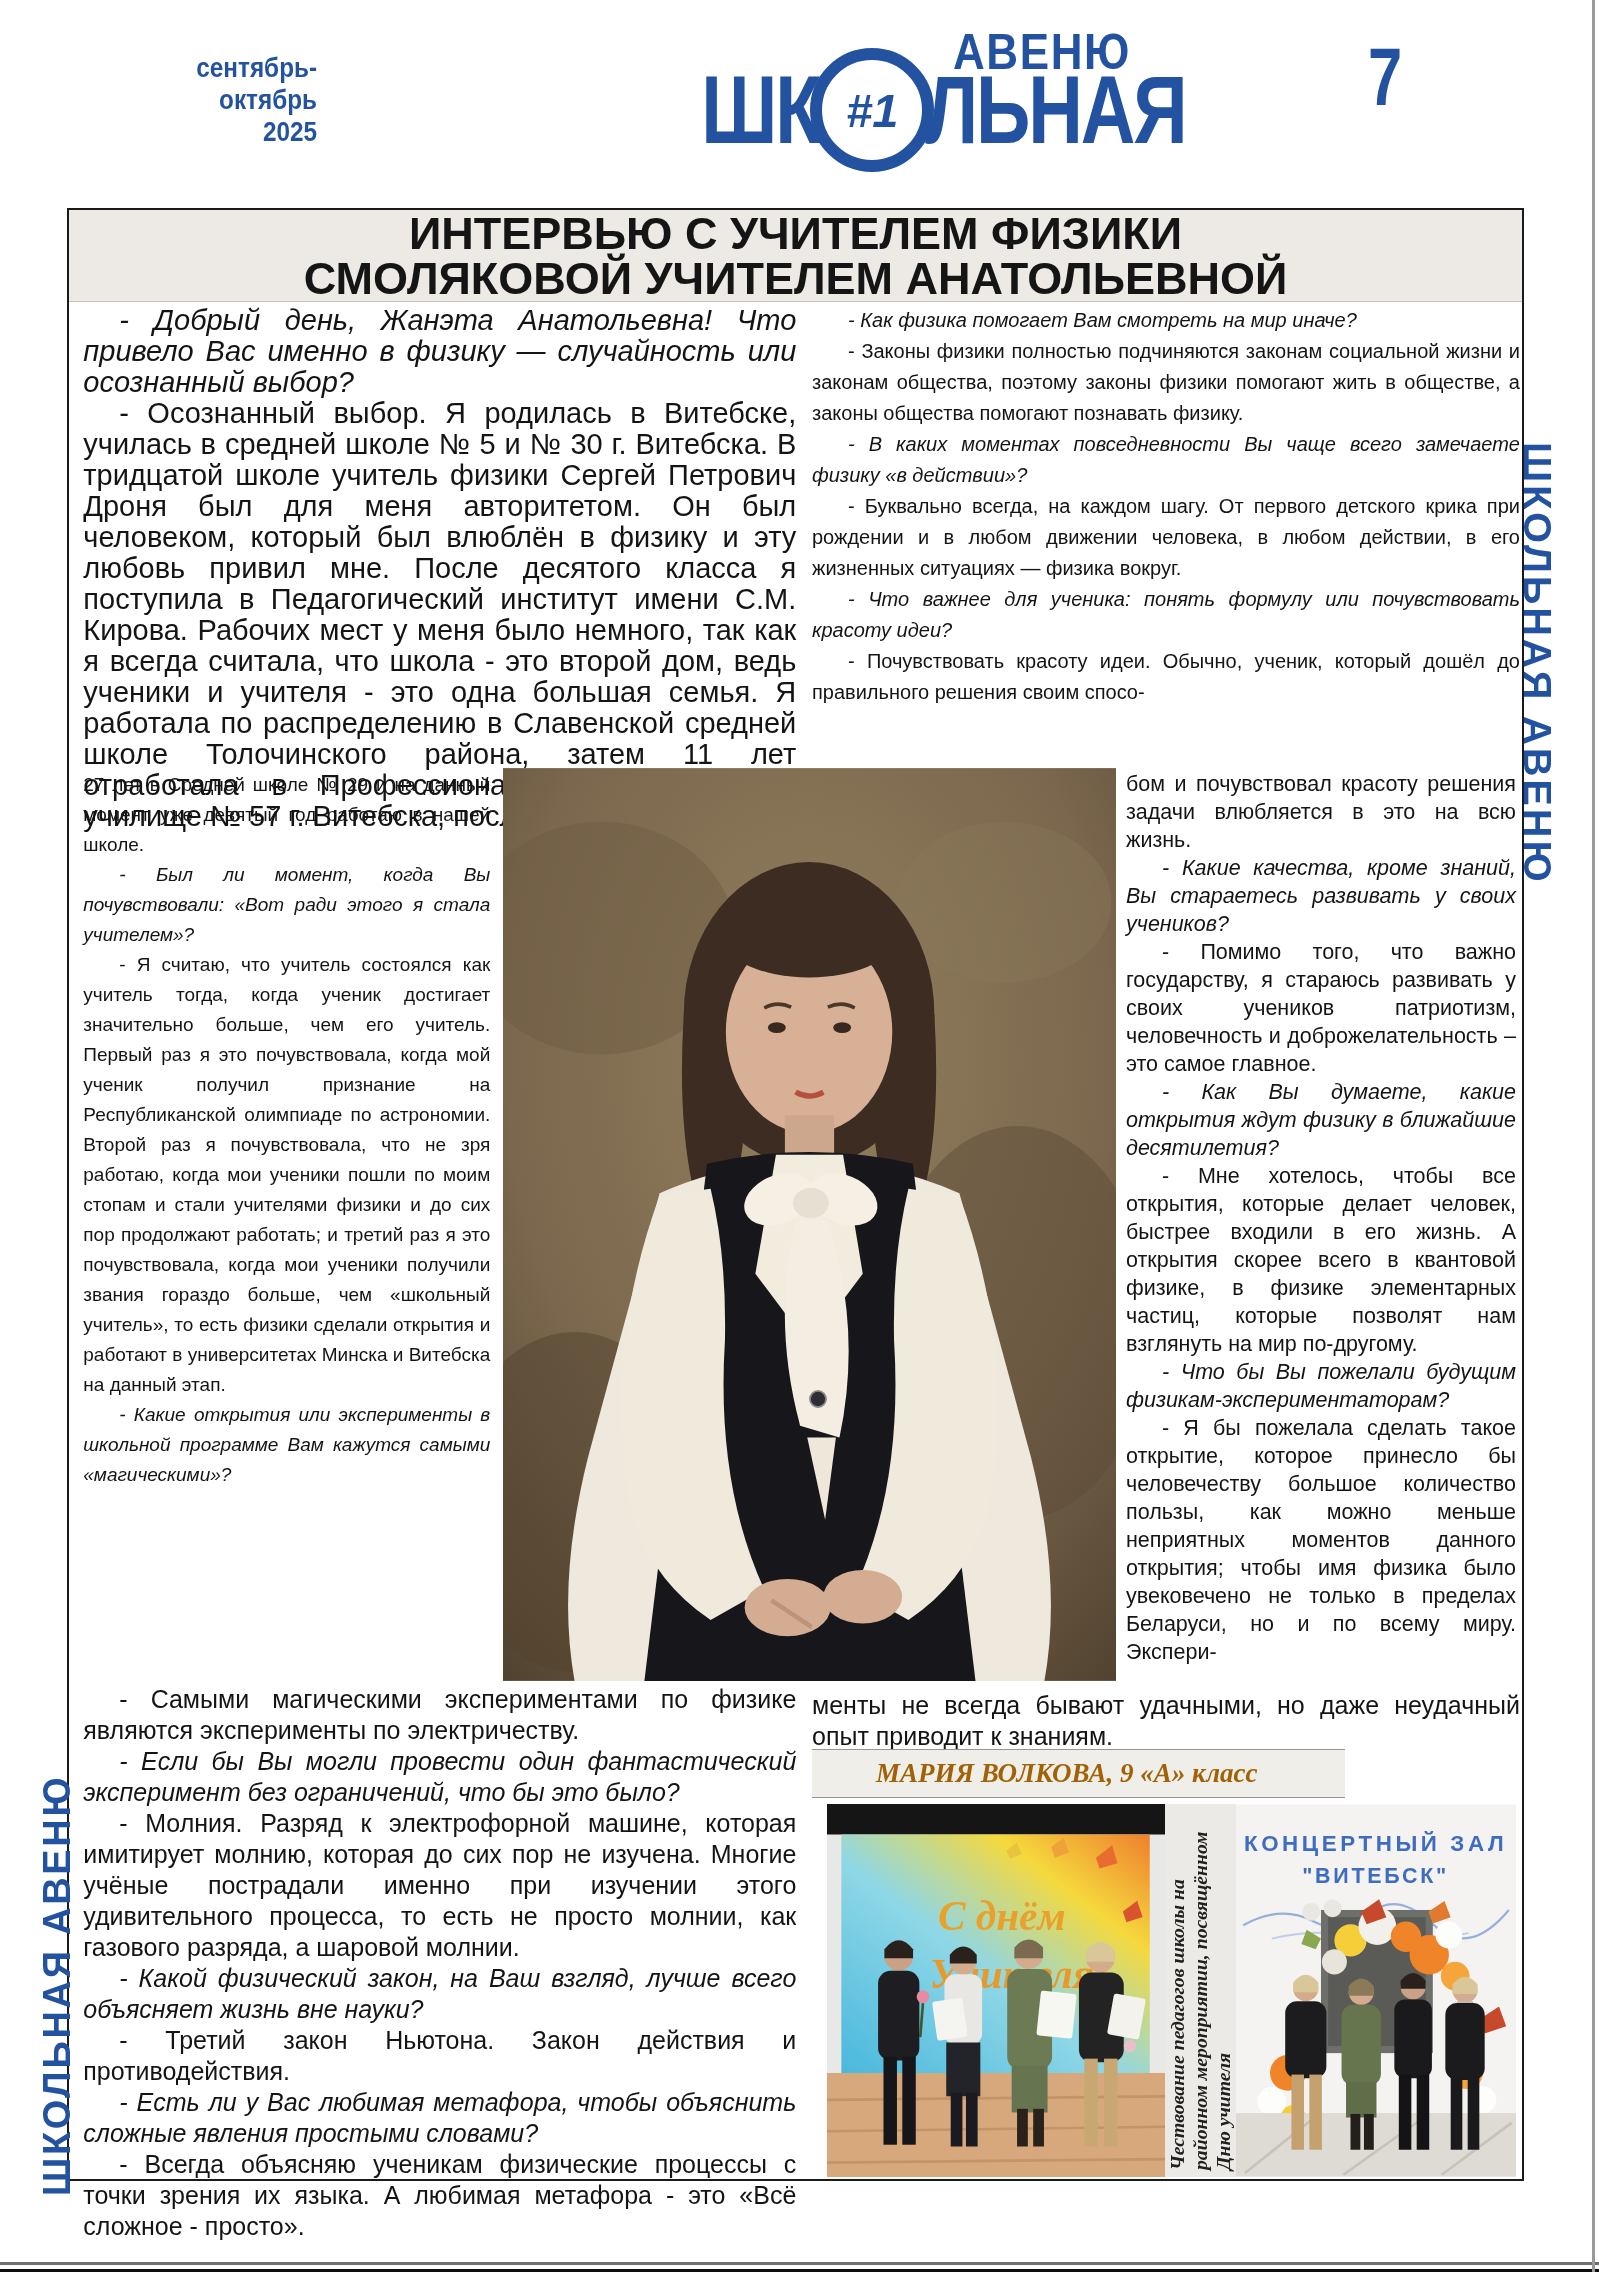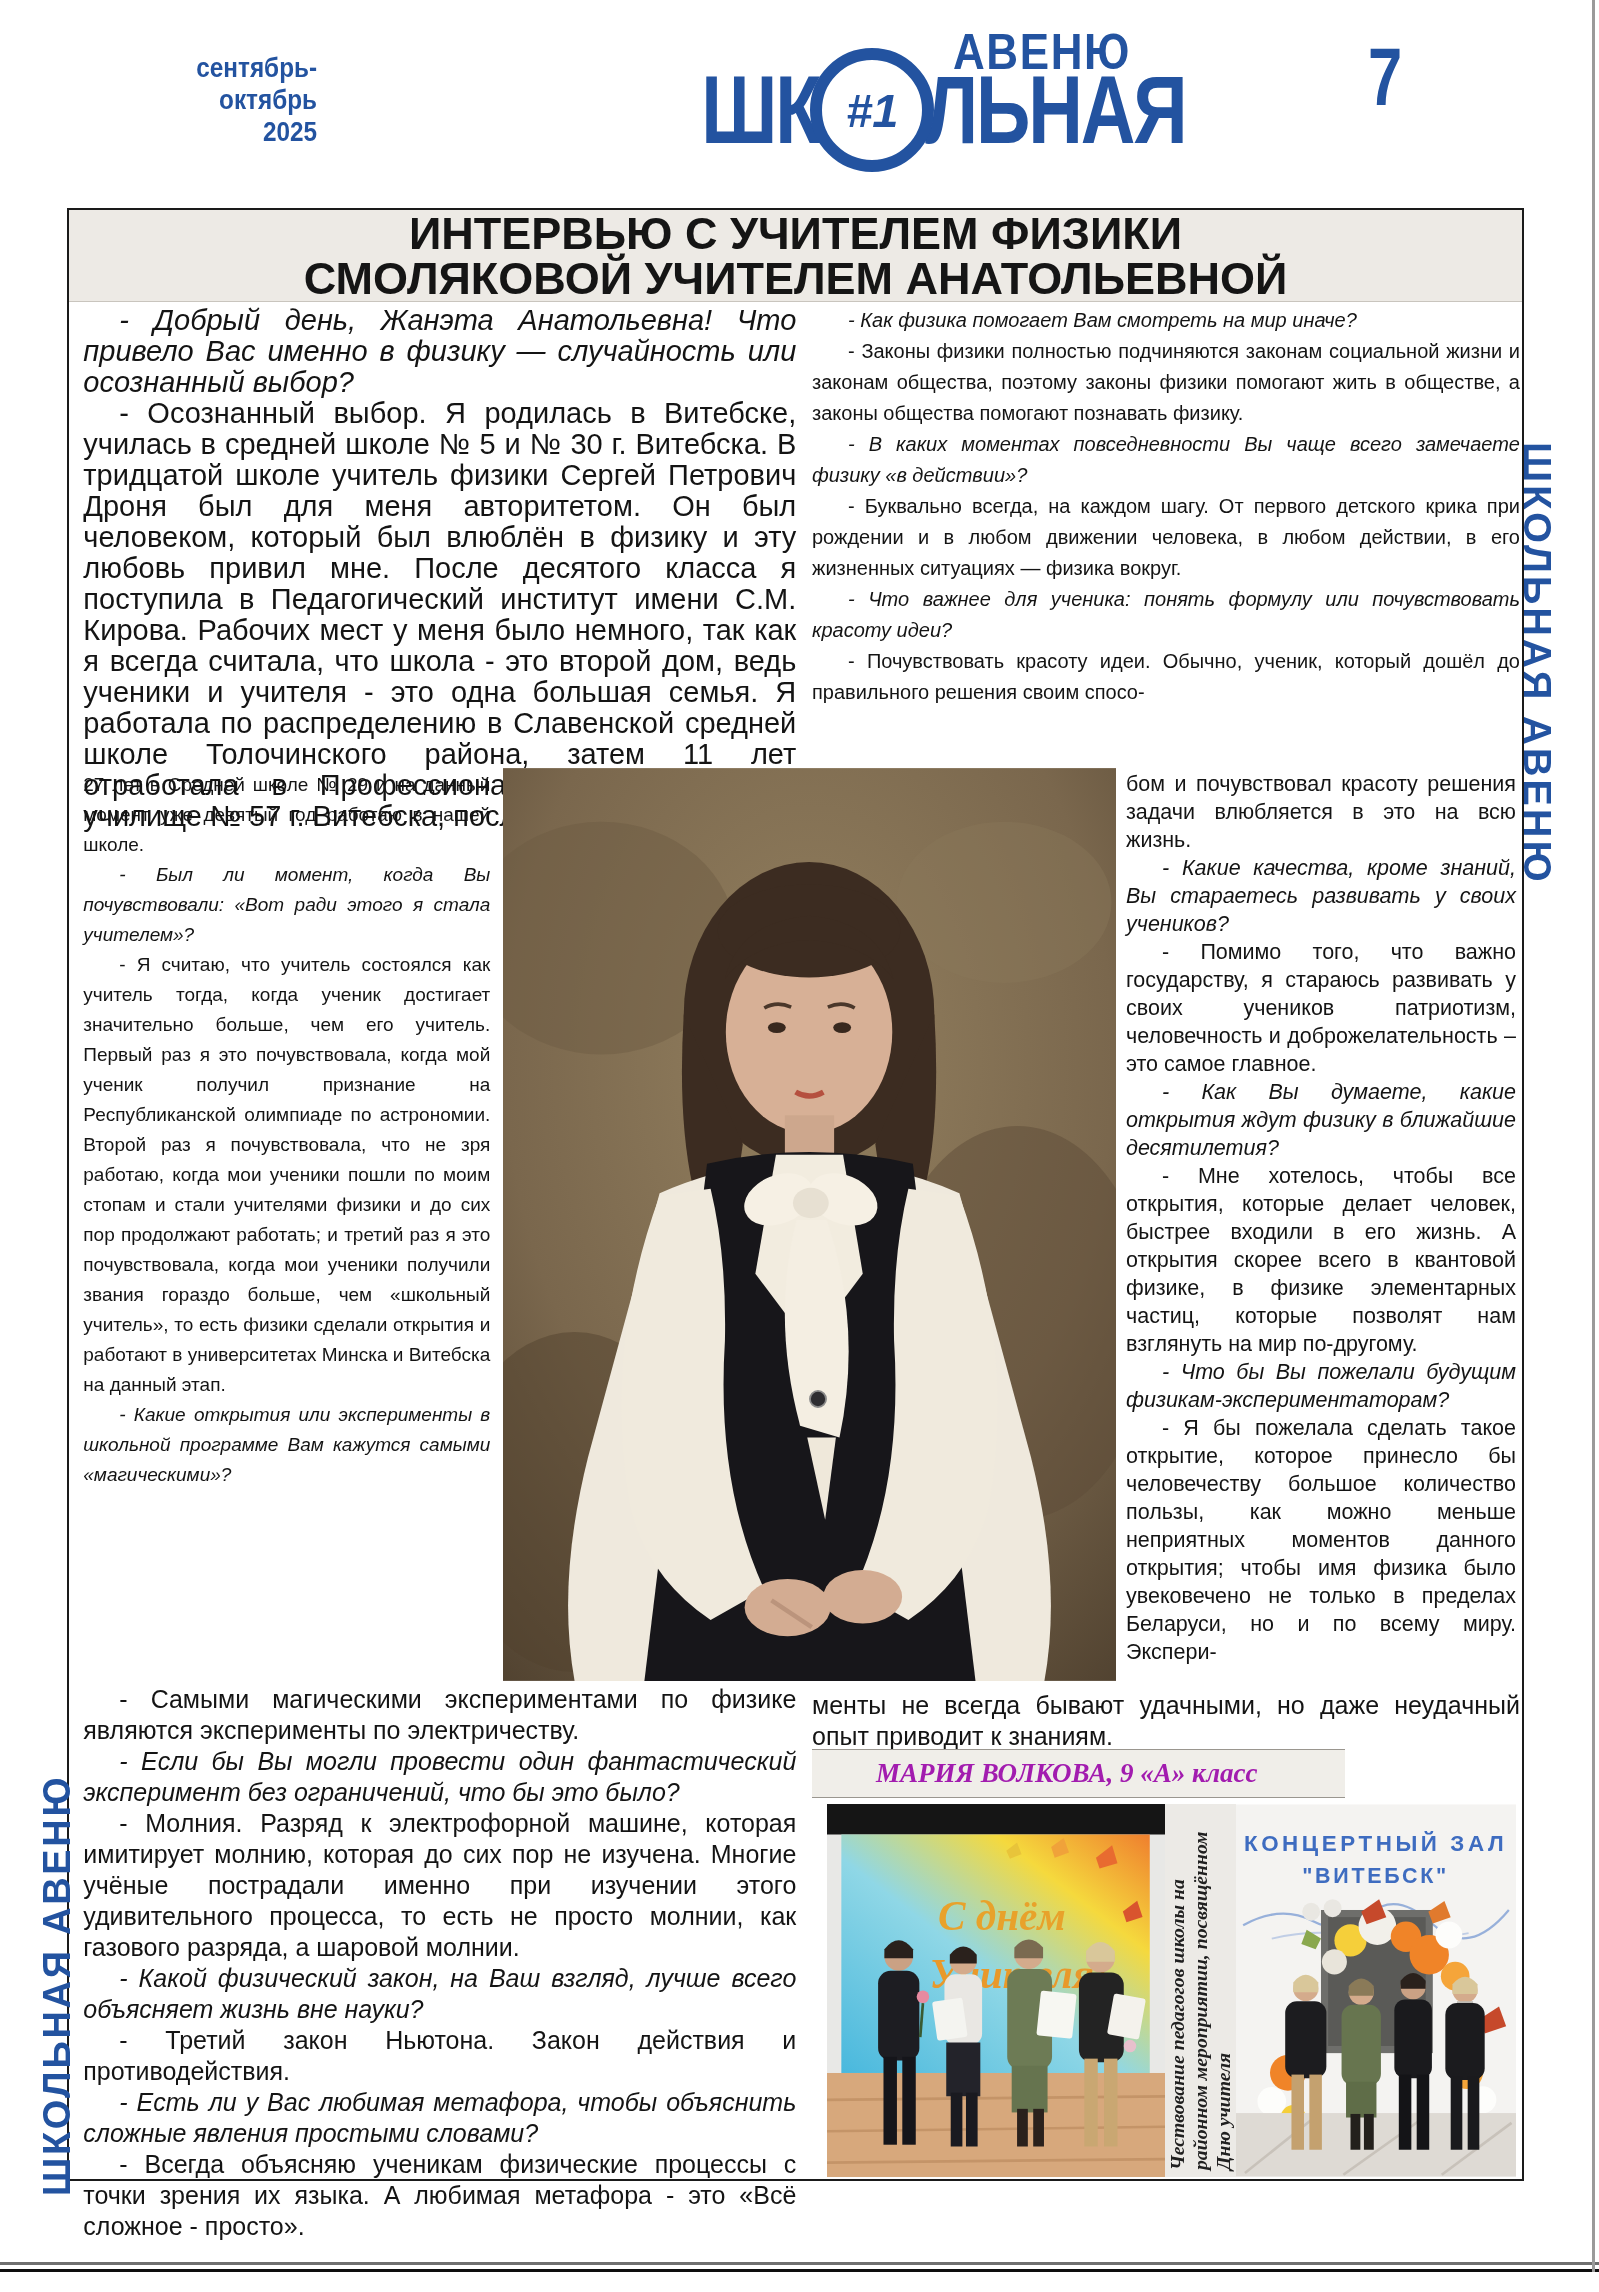--- a/index.html
+++ b/index.html
@@ -46,21 +46,21 @@
 
   
   .portrait{position:absolute;left:434px;top:558px;width:613px;height:913px;z-index:5;}
   .portrait svg{display:block;}
 
   
   .byline{position:absolute;left:743px;top:1539px;width:533px;height:47px;background:#f0eee9;
     border-top:1.8px solid #9a968f;border-bottom:1.8px solid #9a968f;display:flex;align-items:center;
     z-index:6;}
   .byline span{margin-left:64px;font-family:"Liberation Serif",serif;font-style:italic;
-    font-weight:bold;font-size:27px;color:#a21caf;}
+    font-weight:bold;font-size:27px;color:#a16207;}
 
   
   .bottom-photos{position:absolute;left:758px;top:1594px;width:689px;height:373px;
     display:flex;z-index:6;}
   .photo-stage{width:338px;height:373px;flex:0 0 auto;}
   .caption-strip{width:71px;height:373px;flex:0 0 auto;background:#eceae6;
     display:flex;align-items:center;justify-content:center;}
   .caption-strip span{writing-mode:vertical-rl;transform:rotate(180deg);
     font-family:"Liberation Serif",serif;font-style:italic;font-weight:bold;
     font-size:19.7px;line-height:23px;height:358px;color:#202020;}

